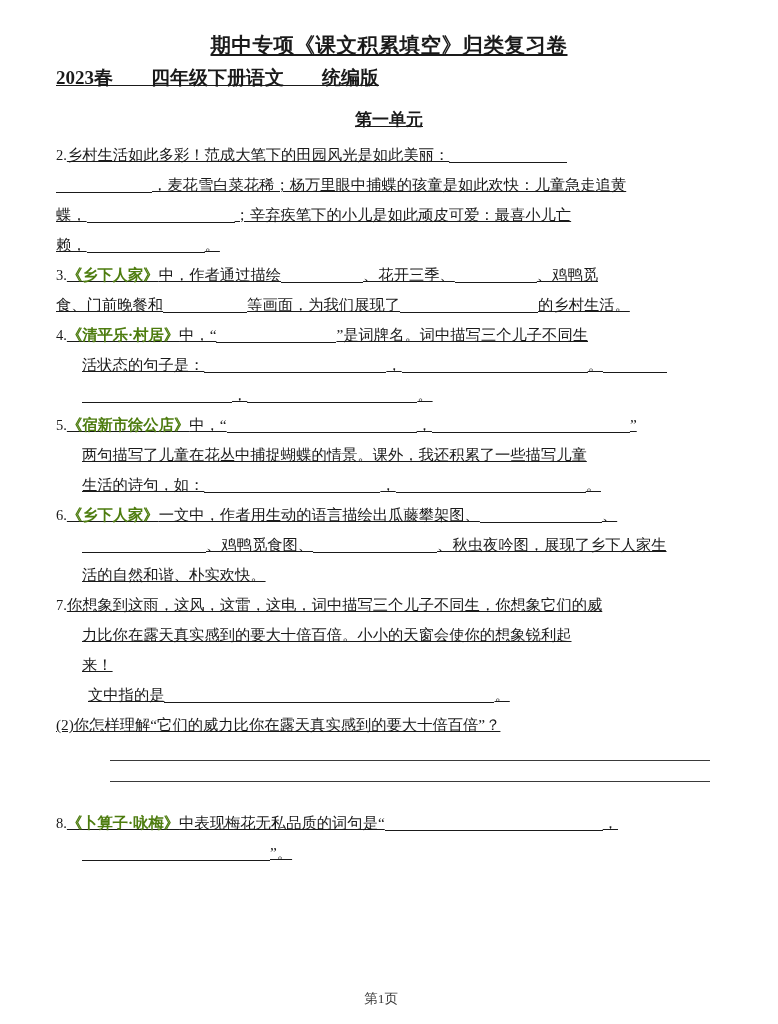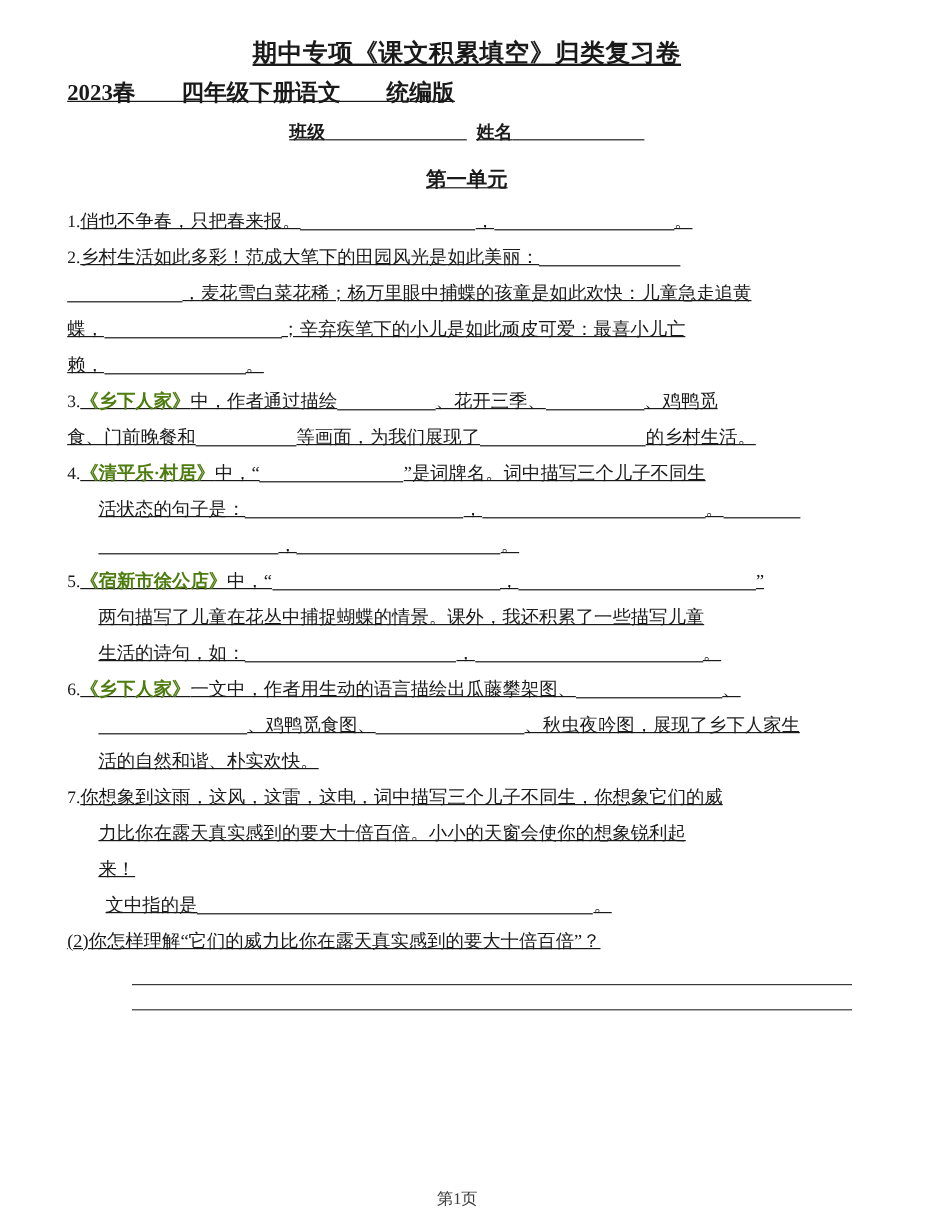--- a/index.html
+++ b/index.html
@@ -110,30 +110,24 @@
   }
 </style>
 </head>
 <body>
 
 <div class="page">
 
   <div class="doc-title">期中专项《课文积累填空》归类复习卷</div>
   <div class="doc-subtitle">2023春　　四年级下册语文　　统编版</div>
 
-  <div class="idline">
-    <span>班级</span><span class="fill" style="width:118px"></span><span class="sp" style="width:8px"></span><span>姓名</span><span class="fill" style="width:110px"></span>
-  </div>
 
   <div class="unit-heading">第一单元</div>
 
   <div id="questions">
-      <div class="q">
-        <span class="ln"><span class="num">1.</span><span>俏也不争春，只把春来报。</span><span class="bk" style="width: 146px;"></span><span>，</span><span class="bk" style="width: 150px;"></span><span>。</span></span>
-      </div>
       <div class="q">
         <span class="ln"><span class="num">2.</span><span>乡村生活如此多彩！范成大笔下的田园风光是如此美丽：</span><span class="bk" style="width: 118px;"></span></span>
         <span class="ln"><span class="bk" style="width: 96px;"></span><span>，麦花雪白菜花稀；杨万里眼中捕蝶的孩童是如此欢快：儿童急走追黄</span></span>
         <span class="ln"><span>蝶，</span><span class="bk" style="width: 148px;"></span><span>；辛弃疾笔下的小儿是如此顽皮可爱：最喜小儿亡</span></span>
         <span class="ln"><span>赖，</span><span class="bk" style="width: 118px;"></span><span>。</span></span>
       </div>
       <div class="q">
         <span class="ln"><span class="num">3.</span><span class="red">《乡下人家》</span><span>中，作者通过描绘</span><span class="bk" style="width: 82px;"></span><span>、花开三季、</span><span class="bk" style="width: 82px;"></span><span>、鸡鸭觅</span></span>
         <span class="ln"><span>食、门前晚餐和</span><span class="bk" style="width: 84px;"></span><span>等画面，为我们展现了</span><span class="bk" style="width: 138px;"></span><span>的乡村生活。</span></span>
       </div>
@@ -166,15 +160,21 @@
       <div class="q">
         <span class="ln"><span>(2)你怎样理解“它们的威力比你在露天真实感到的要大十倍百倍”？</span></span>
       </div>
     </div>
 
   <div id="rules">
       <div class="answer-rule"></div>
       <div class="answer-rule"></div>
     </div>
 
+  <div id="lastq">
+      <div class="q" style="margin-top: 26px;">
+        <span class="ln"><span class="num">8.</span><span class="red">《卜算子·咏梅》</span><span>中表现梅花无私品质的词句是“</span><span class="bk" style="width: 218px;"></span><span>，</span></span>
+        <span class="ln"><span class="sp" style="width: 26px;"></span><span class="bk" style="width: 188px;"></span><span>”。</span></span>
+      </div>
+    </div>
 
   <div class="footer">第1页</div>
 </div>
 
 </body></html>

